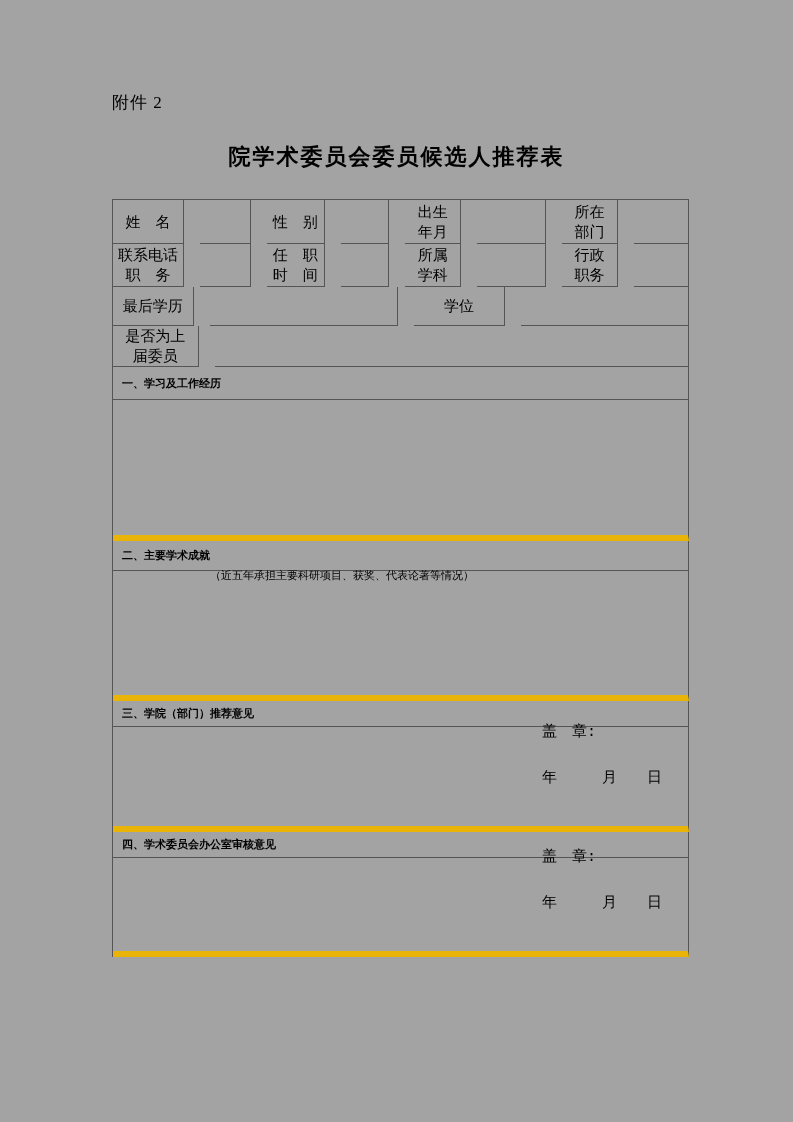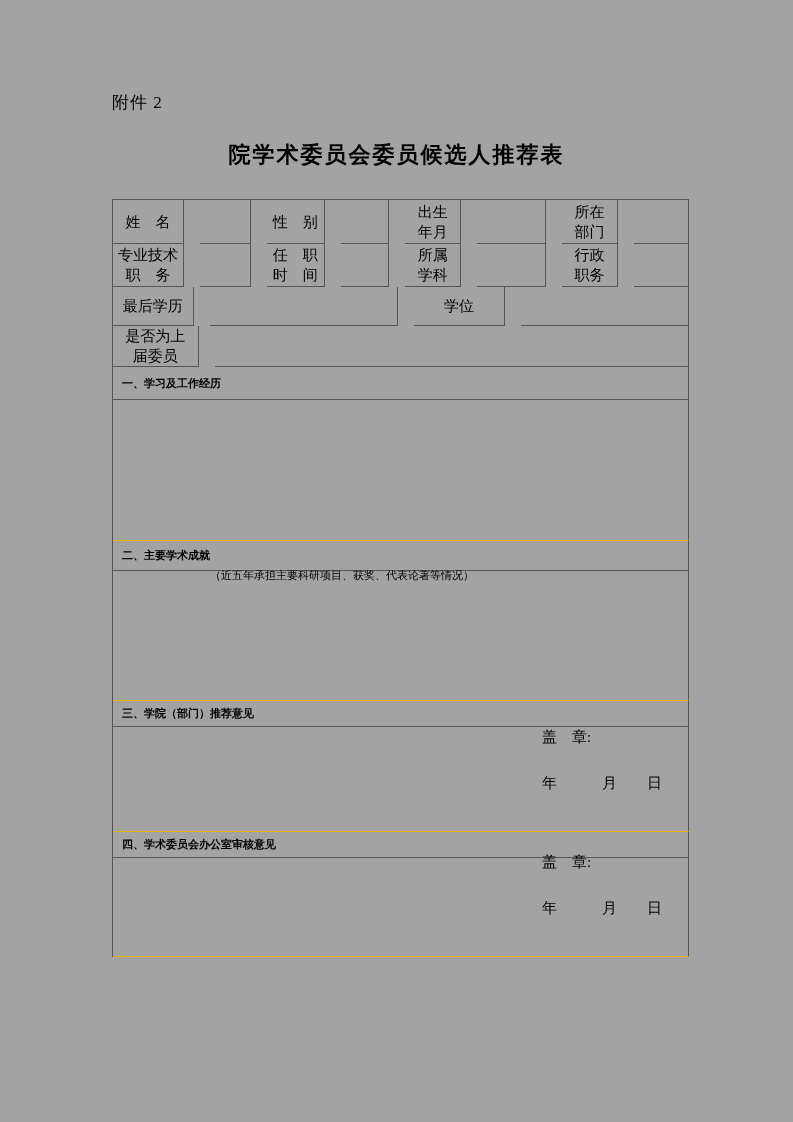--- a/index.html
+++ b/index.html
@@ -13,21 +13,21 @@
     overflow:hidden;
   }
   .attachment {
     position:absolute; left:112px; top:92px;
     font-size:17px; line-height:22px; letter-spacing:1px;
   }
   .doc-title {
     position:absolute; left:0; top:144px; width:100%;
     text-align:center; font-size:22px; font-weight:bold;
     letter-spacing:2px; line-height:26px;
-    font-family:Liberation Mono, monospace;
+    font-family:Liberation Sans, sans-serif;
   }
   .form-table {
     position:absolute; left:112px; top:199px; width:576px;
     border-top:1px solid #555; border-left:1px solid #555;
   }
   .row { display:flex;gap:16px; }
   .c {
     box-sizing:border-box;
     border-right:1px solid #555;
     border-bottom:1px solid #555;
@@ -44,22 +44,23 @@
     font-family:"Liberation Sans","DejaVu Sans",sans-serif;
     white-space:pre-line;
   }
   .sec-h .note {
     font-weight:normal;
     font-family:"Liberation Serif","DejaVu Serif",serif;
     margin-top:40px;
   }
   .sec-b {
     box-sizing:border-box; width:576px;
-    border-right:1px solid #555; border-bottom:1px solid #eab308;
+    border-right:1px solid #555; border-bottom:6px solid #eab308;
     position:relative;
+    font-family:Liberation Mono, monospace;
   }
   .stamp {
     position:absolute; right:26px; bottom:13px;
     font-size:15px; line-height:23px; text-align:left;
     white-space:pre-line;
   }
 </style>
 </head>
 <body>
 
@@ -78,21 +79,21 @@
       <div class="c" style="width:60px;height:44px"></div>
       <div class="c" style="width:70px;height:44px">出生
 年月</div>
       <div class="c" style="width:85px;height:44px"></div>
       <div class="c" style="width:70px;height:44px">所在
 部门</div>
       <div class="c" style="width:68px;height:44px"></div>
     </div>
 
     <div class="row">
-      <div class="c" style="width:88px;height:43px">专业技术
+      <div class="c" style="width:88px;height:43px">联系电话
 职　务</div>
       <div class="c" style="width:63px;height:43px"></div>
       <div class="c" style="width:72px;height:43px">任　职
 时　间</div>
       <div class="c" style="width:60px;height:43px"></div>
       <div class="c" style="width:70px;height:43px">所属
 学科</div>
       <div class="c" style="width:85px;height:43px"></div>
       <div class="c" style="width:70px;height:43px">行政
 职务</div>

